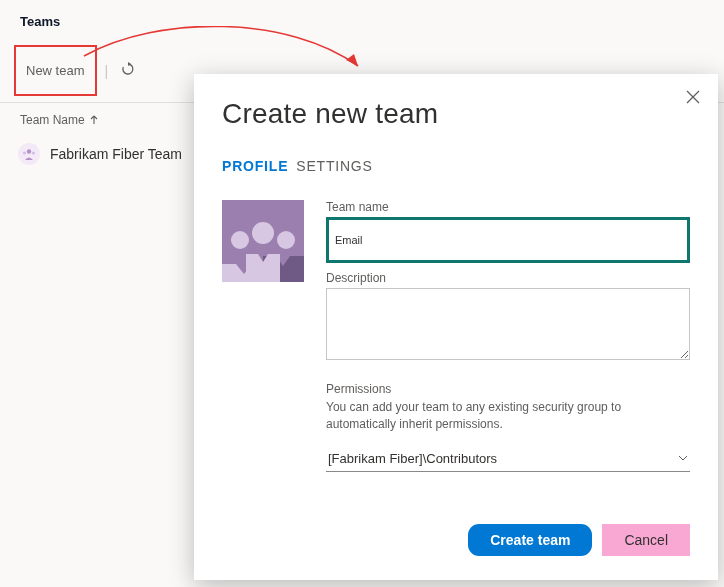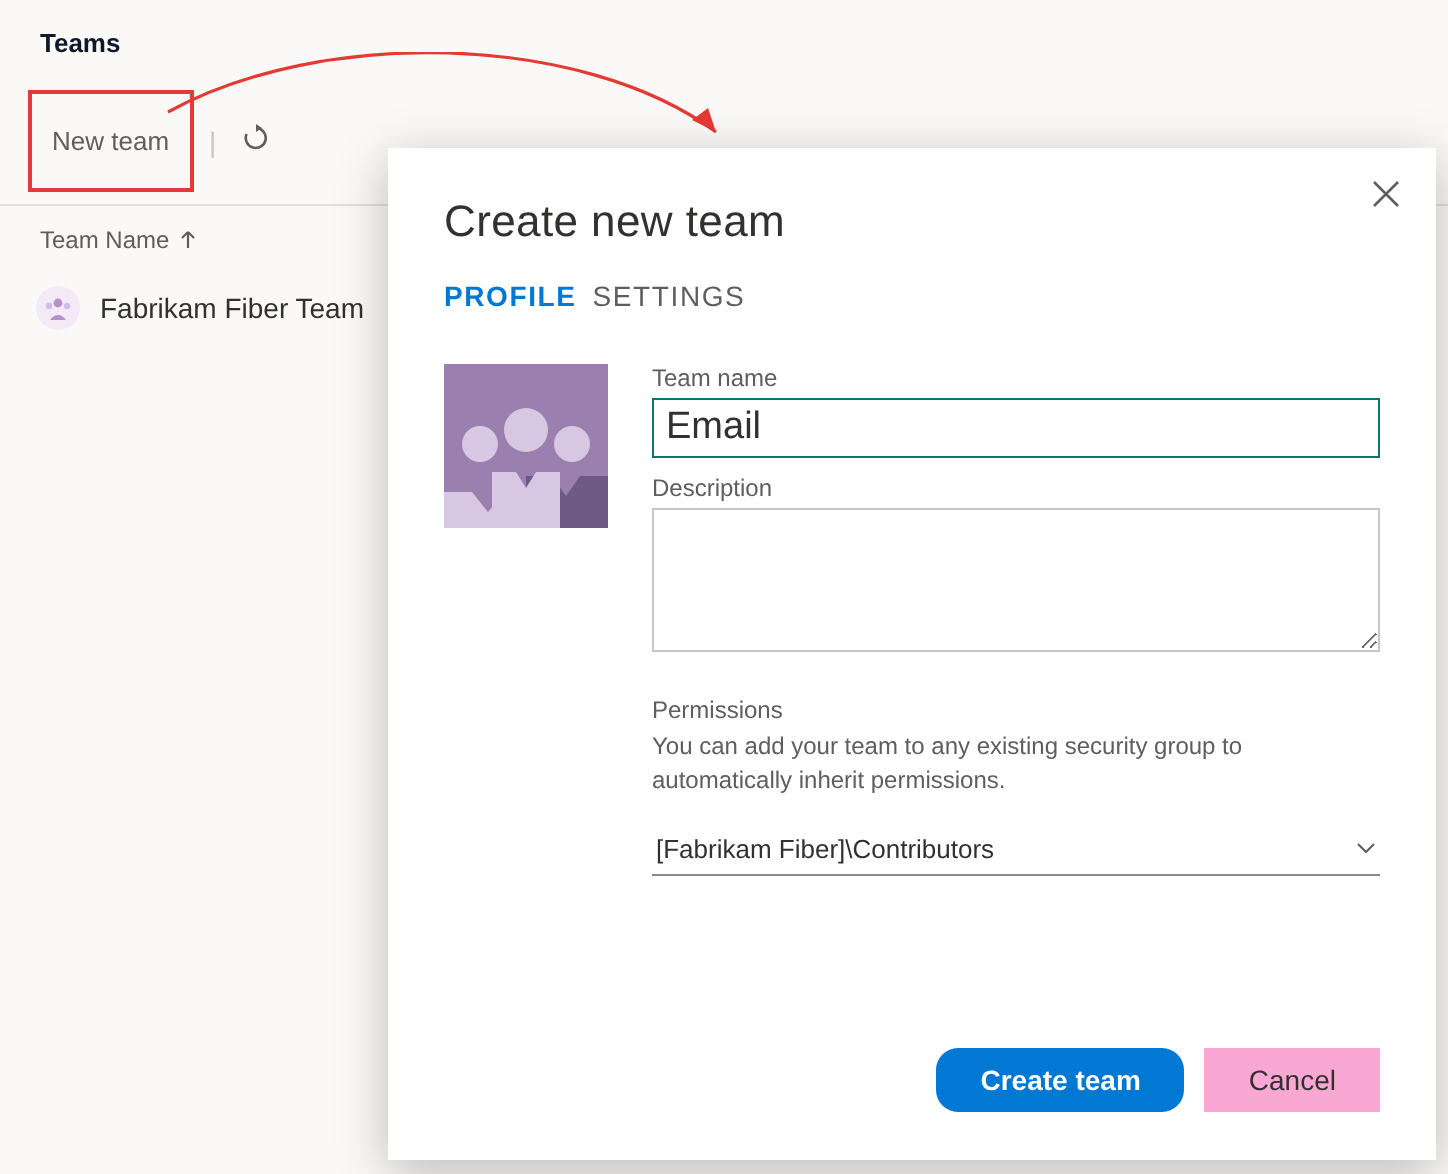--- a/index.html
+++ b/index.html
@@ -92,24 +92,24 @@
       flex-direction: column;
     }
     .dialog-close {
       position: absolute;
       top: 10px;
       right: 12px;
       cursor: pointer;
       padding: 6px;
     }
     .dialog-title {
-      font-size: 22px;
+      font-size: 28px;
       font-weight: 400;
       color: #323130;
-      margin-bottom: 16px;
+      margin-bottom: 28px;
       letter-spacing: 0.2px;
     }
     .tabs {
       display: flex;
       gap: 8px;
       margin-bottom: 22px;
     }
     .tab {
       font-size: 14px;
       font-weight: 400;
@@ -140,24 +140,24 @@
       display: flex;
       flex-direction: column;
     }
     .field-label {
       font-size: 12px;
       color: #605e5c;
       margin-bottom: 3px;
     }
     .text-input {
       width: 100%;
-      border: 1px solid #0f766e;
+      border: 3px solid #0f766e;
       outline: none;
-      padding: 3px 6px;
-      font-size: 19px;
+      padding: 14px 6px;
+      font-size: 11px;
       font-family: inherit;
       color: #323130;
       margin-bottom: 8px;
     }
     .textarea {
       width: 100%;
       height: 72px;
       border: 1px solid #c8c6c4;
       outline: none;
       padding: 4px 6px;

